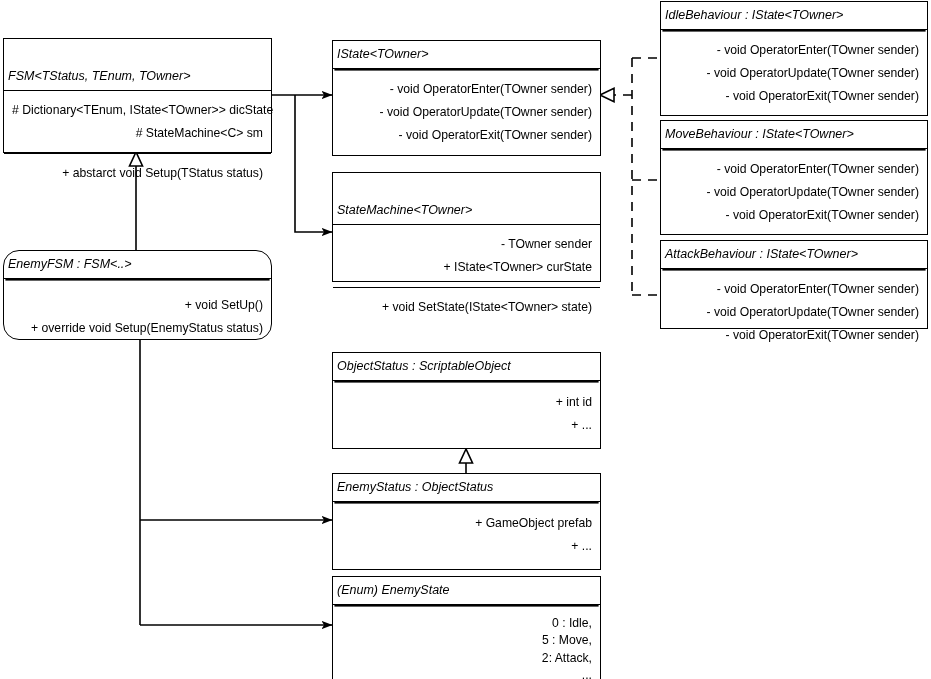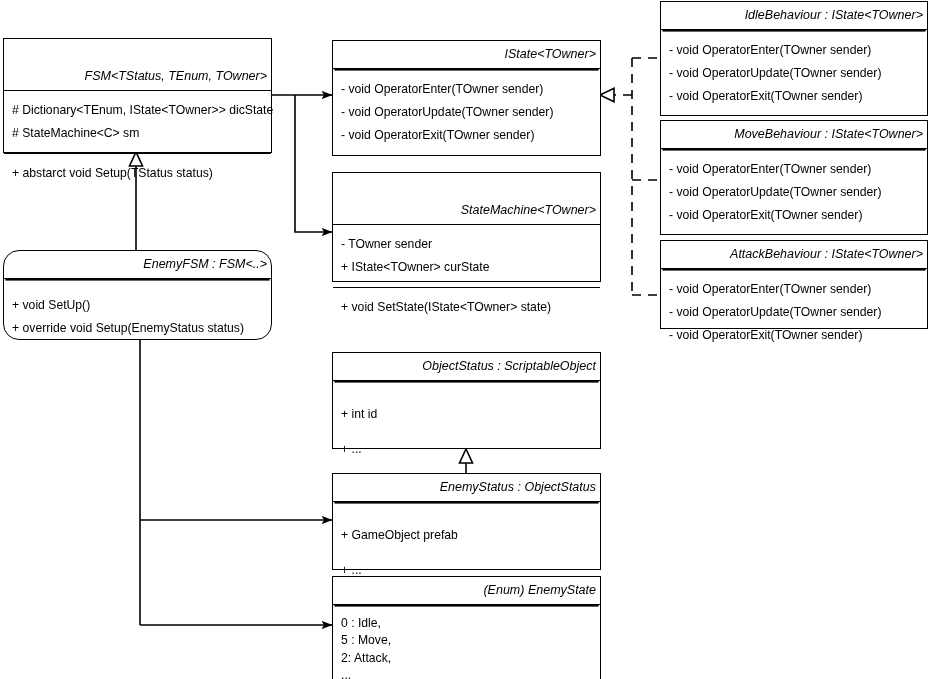--- a/index.html
+++ b/index.html
@@ -13,43 +13,43 @@
   svg.edges{position:absolute;left:0;top:0;width:931px;height:679px;pointer-events:none;}
 
   .uml{
     position:absolute;
     box-sizing:border-box;
     border:1.6px solid #000;
     background:#ffffff;
   }
   .uml-title{
     box-sizing:border-box;
-    text-align:right;
+    text-align:left;
     font-style:italic;
     font-size:12.5px;
     color:#000;
     padding:6px 4px 7px 4px;
     white-space:nowrap;
     overflow:hidden;
   }
   
   .sep1{border-bottom:1.6px solid #000;margin-top:24px;}
   
   .sep2{border-bottom:1.6px solid #000;box-shadow:0 3px 0 -1.4px #000;}
 
   .compartment{
     box-sizing:border-box;
     padding:8px 8px 8px 8px;
     font-size:12.2px;
     color:#000;
     line-height:1.0;
   }
   .compartment.bordered{border-top:1.6px solid #000;}
-  .row{white-space:nowrap;padding:5px 0 6px 0;}
-  .row.center{text-align:left;margin-top:12px;}
+  .row{white-space:nowrap;padding:5px 0 6px 0;text-align:right;}
+  .row.center{text-align:right;}
   .row.tight{padding:1px 0 1px 0;line-height:1.25;}
 </style>
 </head>
 <body>
 
 <div id="canvas">
 
   <svg class="edges" viewBox="0 0 931 679" xmlns="http://www.w3.org/2000/svg">
     <defs>
       <marker id="filledArrow" markerWidth="11" markerHeight="9" refX="10.5" refY="4.5" orient="auto" markerUnits="userSpaceOnUse">

